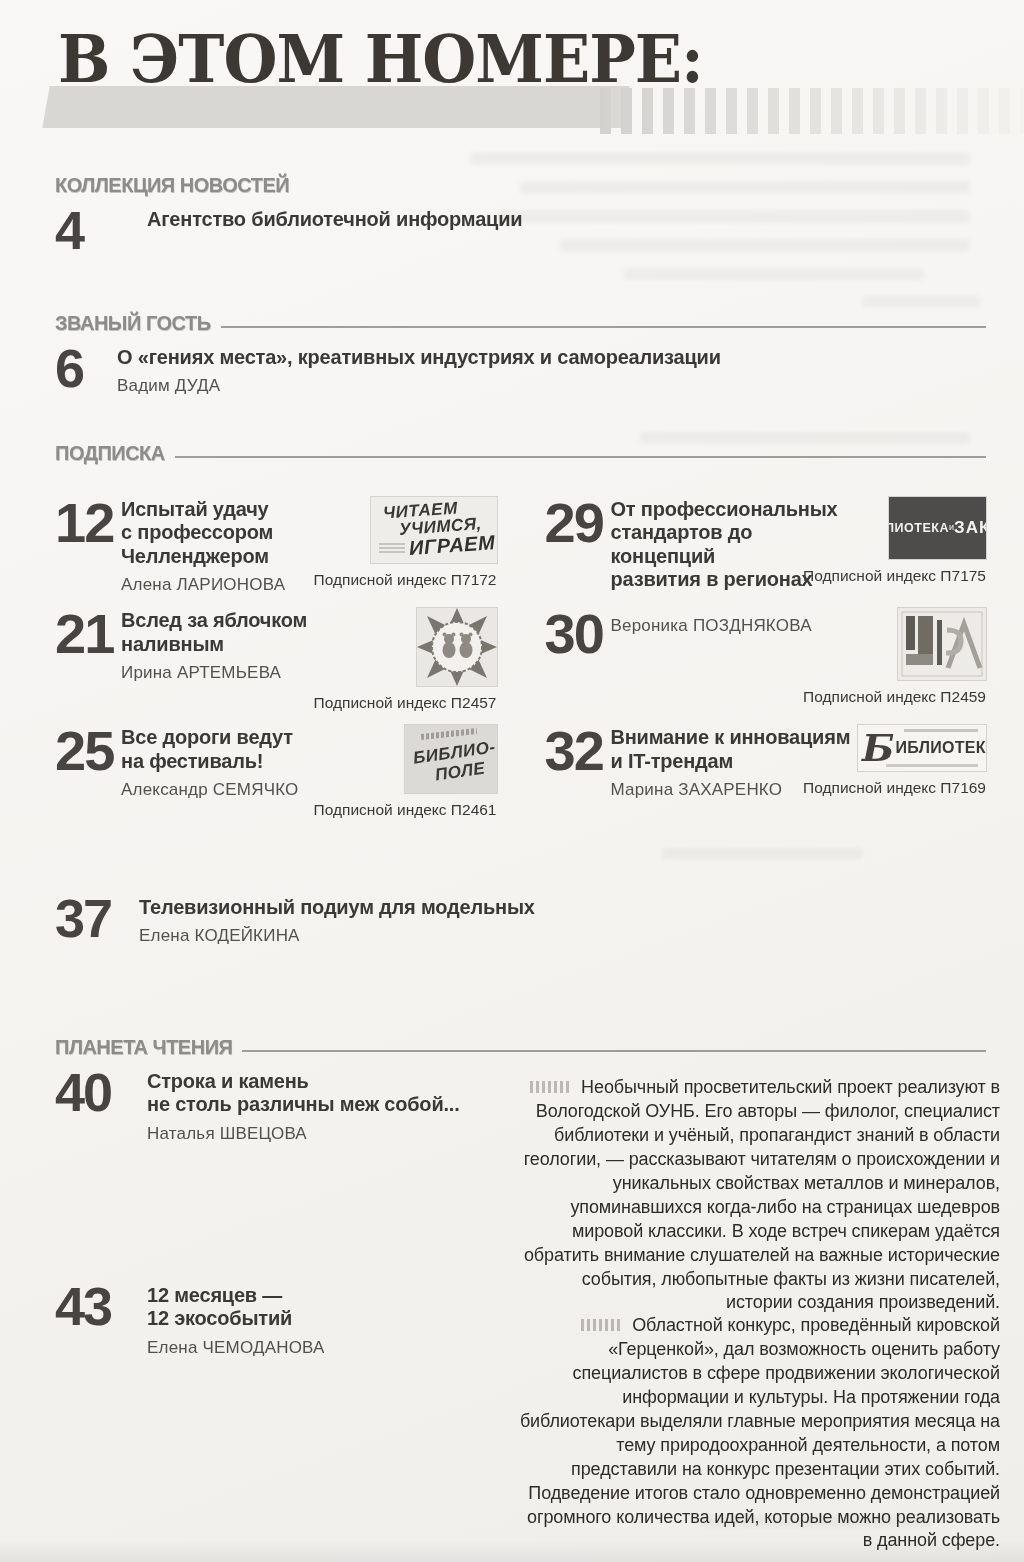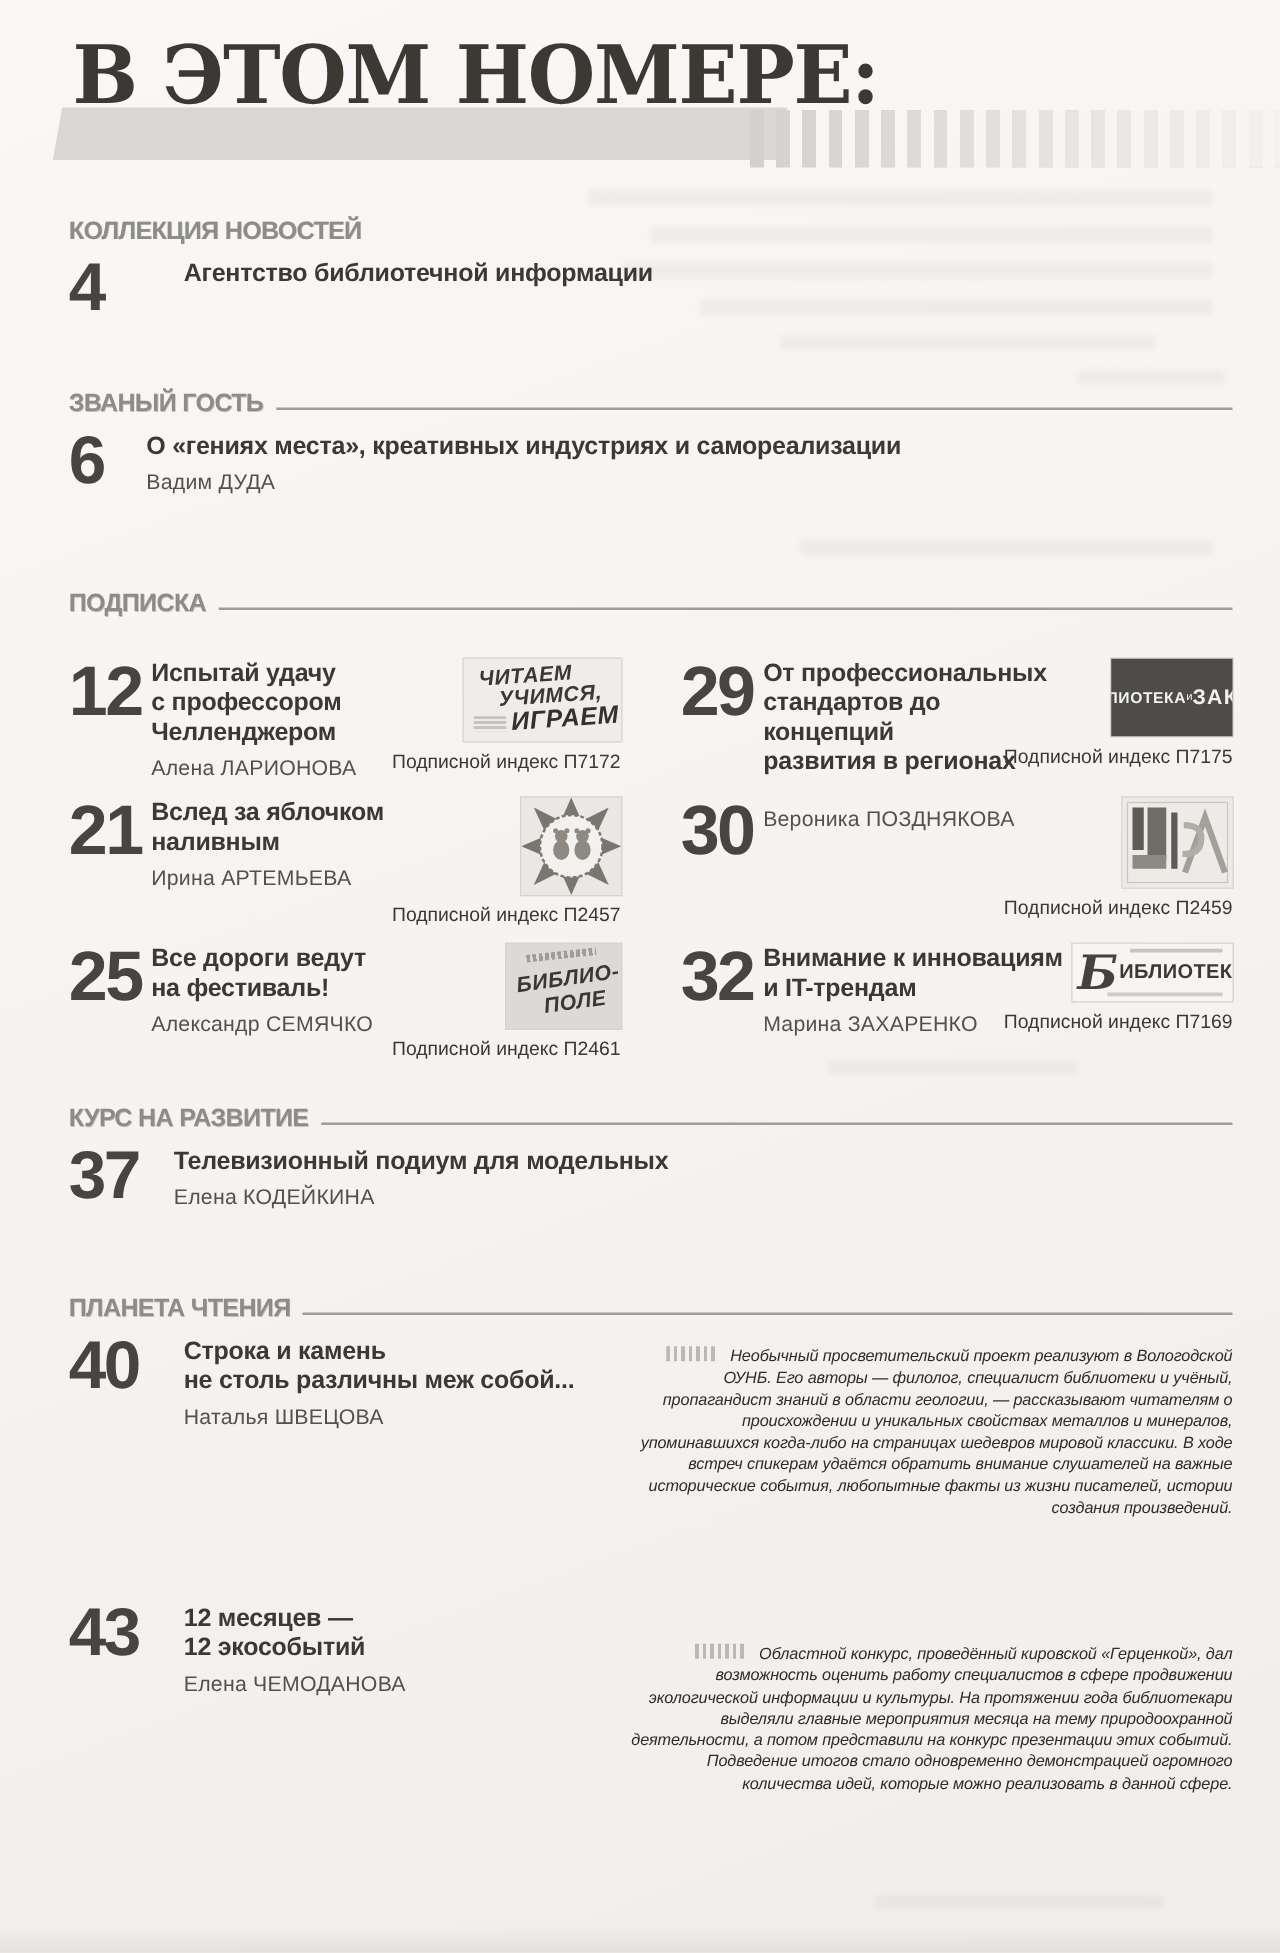--- a/index.html
+++ b/index.html
@@ -63,22 +63,22 @@
   .cover-pole .p2{top:37px;left:30px;}
   .cover-pole .fine{position:absolute;top:6px;left:16px;width:56px;height:6px;transform:rotate(-6deg);
     background:repeating-linear-gradient(90deg,#a09d98 0 3px,rgba(0,0,0,0) 3px 5px);}
   .cover-biblioteka{width:128px;height:46px;background:#f6f5f2;display:flex;align-items:center;padding-left:4px;box-sizing:border-box;}
   .cover-biblioteka .b{font-family:"DejaVu Serif",serif;font-style:italic;font-weight:bold;font-size:38px;line-height:0.9;color:#45423e;}
   .cover-biblioteka .rest{font-size:16px;font-weight:700;letter-spacing:0.3px;color:#3b3936;margin-left:1px;}
   .cover-biblioteka .fine-top{position:absolute;top:4px;right:8px;width:74px;height:3px;background:#c7c5c0;}
   .cover-biblioteka .fine-bot{position:absolute;bottom:4px;right:8px;width:92px;height:3px;background:#cdcbc6;}
   
   .annot{
-    position:absolute;right:38px;text-align:right;font-style:italic;
-    font-size:13px;line-height:1.33;color:#2e2c29;letter-spacing:-0.1px;
+    position:absolute;right:24px;text-align:right;
+    font-size:18px;line-height:1.33;color:#2e2c29;letter-spacing:-0.1px;
   }
   .chip{
     display:inline-block;width:42px;height:12px;margin-right:9px;vertical-align:baseline;opacity:0.75;
     background:repeating-linear-gradient(90deg,#a9a6a1 0 3px,rgba(0,0,0,0) 3px 6px);
   }
   
   .ghost{position:absolute;background:#b3b0aa;opacity:0.13;filter:blur(2px);border-radius:2px;}
   .bottom-shade{position:absolute;left:0;right:0;bottom:0;height:22px;
     background:linear-gradient(rgba(0,0,0,0),rgba(0,0,0,0.06));}
 </style>
@@ -125,21 +125,21 @@
       <div class="num">6</div>
       <div class="entry-body">
         <div class="etitle">
           <span>О «гениях места», креативных индустриях и самореализации</span>
         </div>
         <div class="author">Вадим ДУДА</div>
       </div>
     </div>
   </section>
 
-  <section class="sec" style="top:472px">
+  <section class="sec" style="top:442px">
     <div class="sec-head">
       <span class="sec-label">ПОДПИСКА</span>
       <div class="rule"></div>
     </div>
 
     <div class="sub-grid">
 
       <div class="sub-item">
         <div class="num">12</div>
         <div class="titles">
@@ -275,24 +275,20 @@
             <span class="fine-bot"></span>
           </div>
           <div class="idx">Подписной индекс П7169</div>
         </div>
       </div>
 
     </div>
   </section>
 
   <section class="sec" style="top:884px">
-    <div class="sec-head">
-      <span class="sec-label">КУРС НА РАЗВИТИЕ</span>
-      <div class="rule"></div>
-    </div>
     <div class="entry">
       <div class="num">37</div>
       <div class="entry-body" style="padding-left:22px">
         <div class="etitle">
           <span>Телевизионный подиум для модельных</span>
         </div>
         <div class="author">Елена КОДЕЙКИНА</div>
       </div>
     </div>
   </section>

